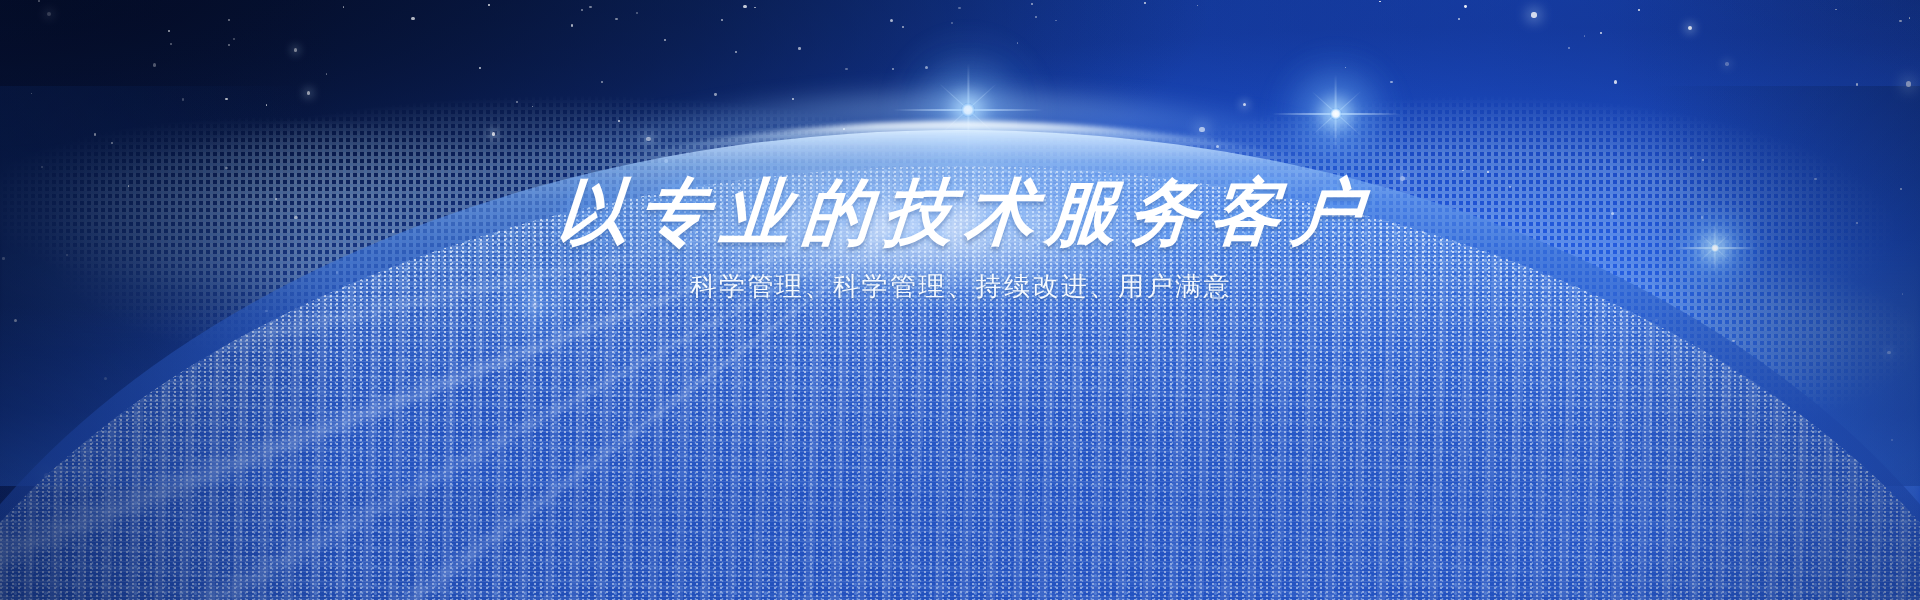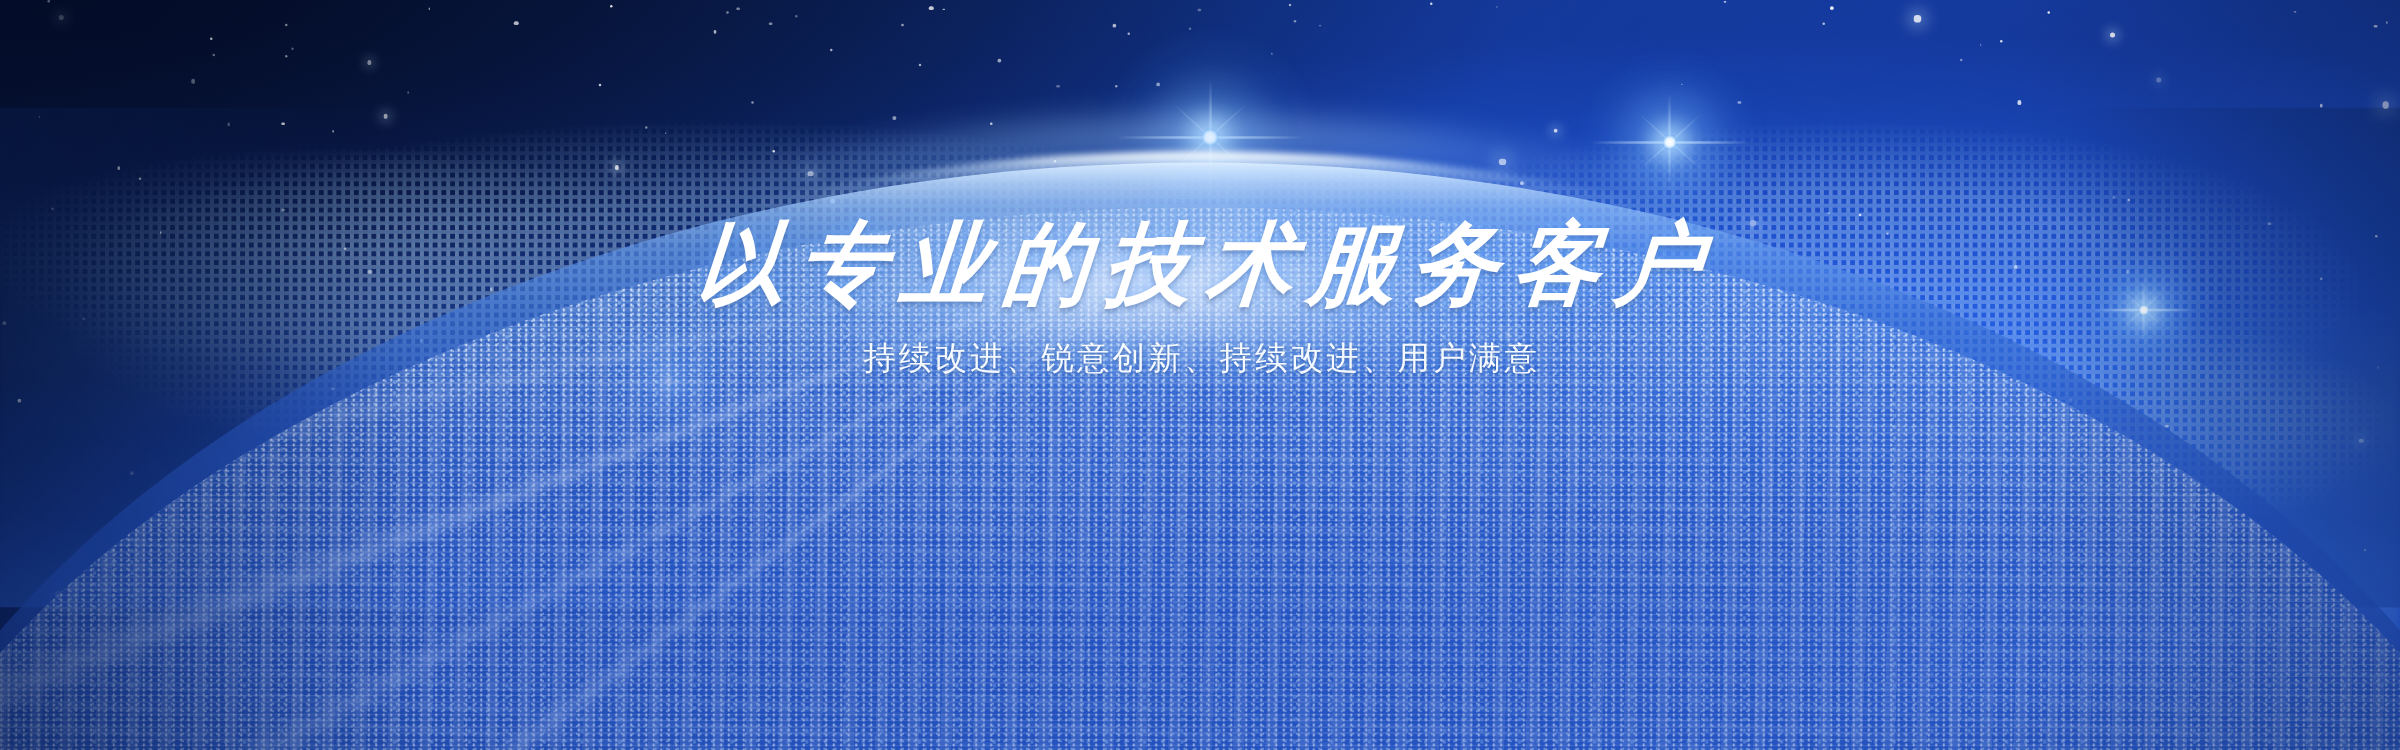--- a/index.html
+++ b/index.html
@@ -468,16 +468,16 @@
     </div>
     <div class="earth-glowband"></div>
     <div class="earth-rim"></div>
     <div class="earth-hotspot"></div>
   </div>
 
   <div class="layer vignette"></div>
 
   <div class="copy">
     <h1 class="headline">以专业的技术服务客户</h1>
-    <p class="subline">持续改进、锐意创新、持续改进、用户满意</p>
+    <p class="subline">科学管理、科学管理、持续改进、用户满意</p>
   </div>
 
 </div>
 
 </body></html>

